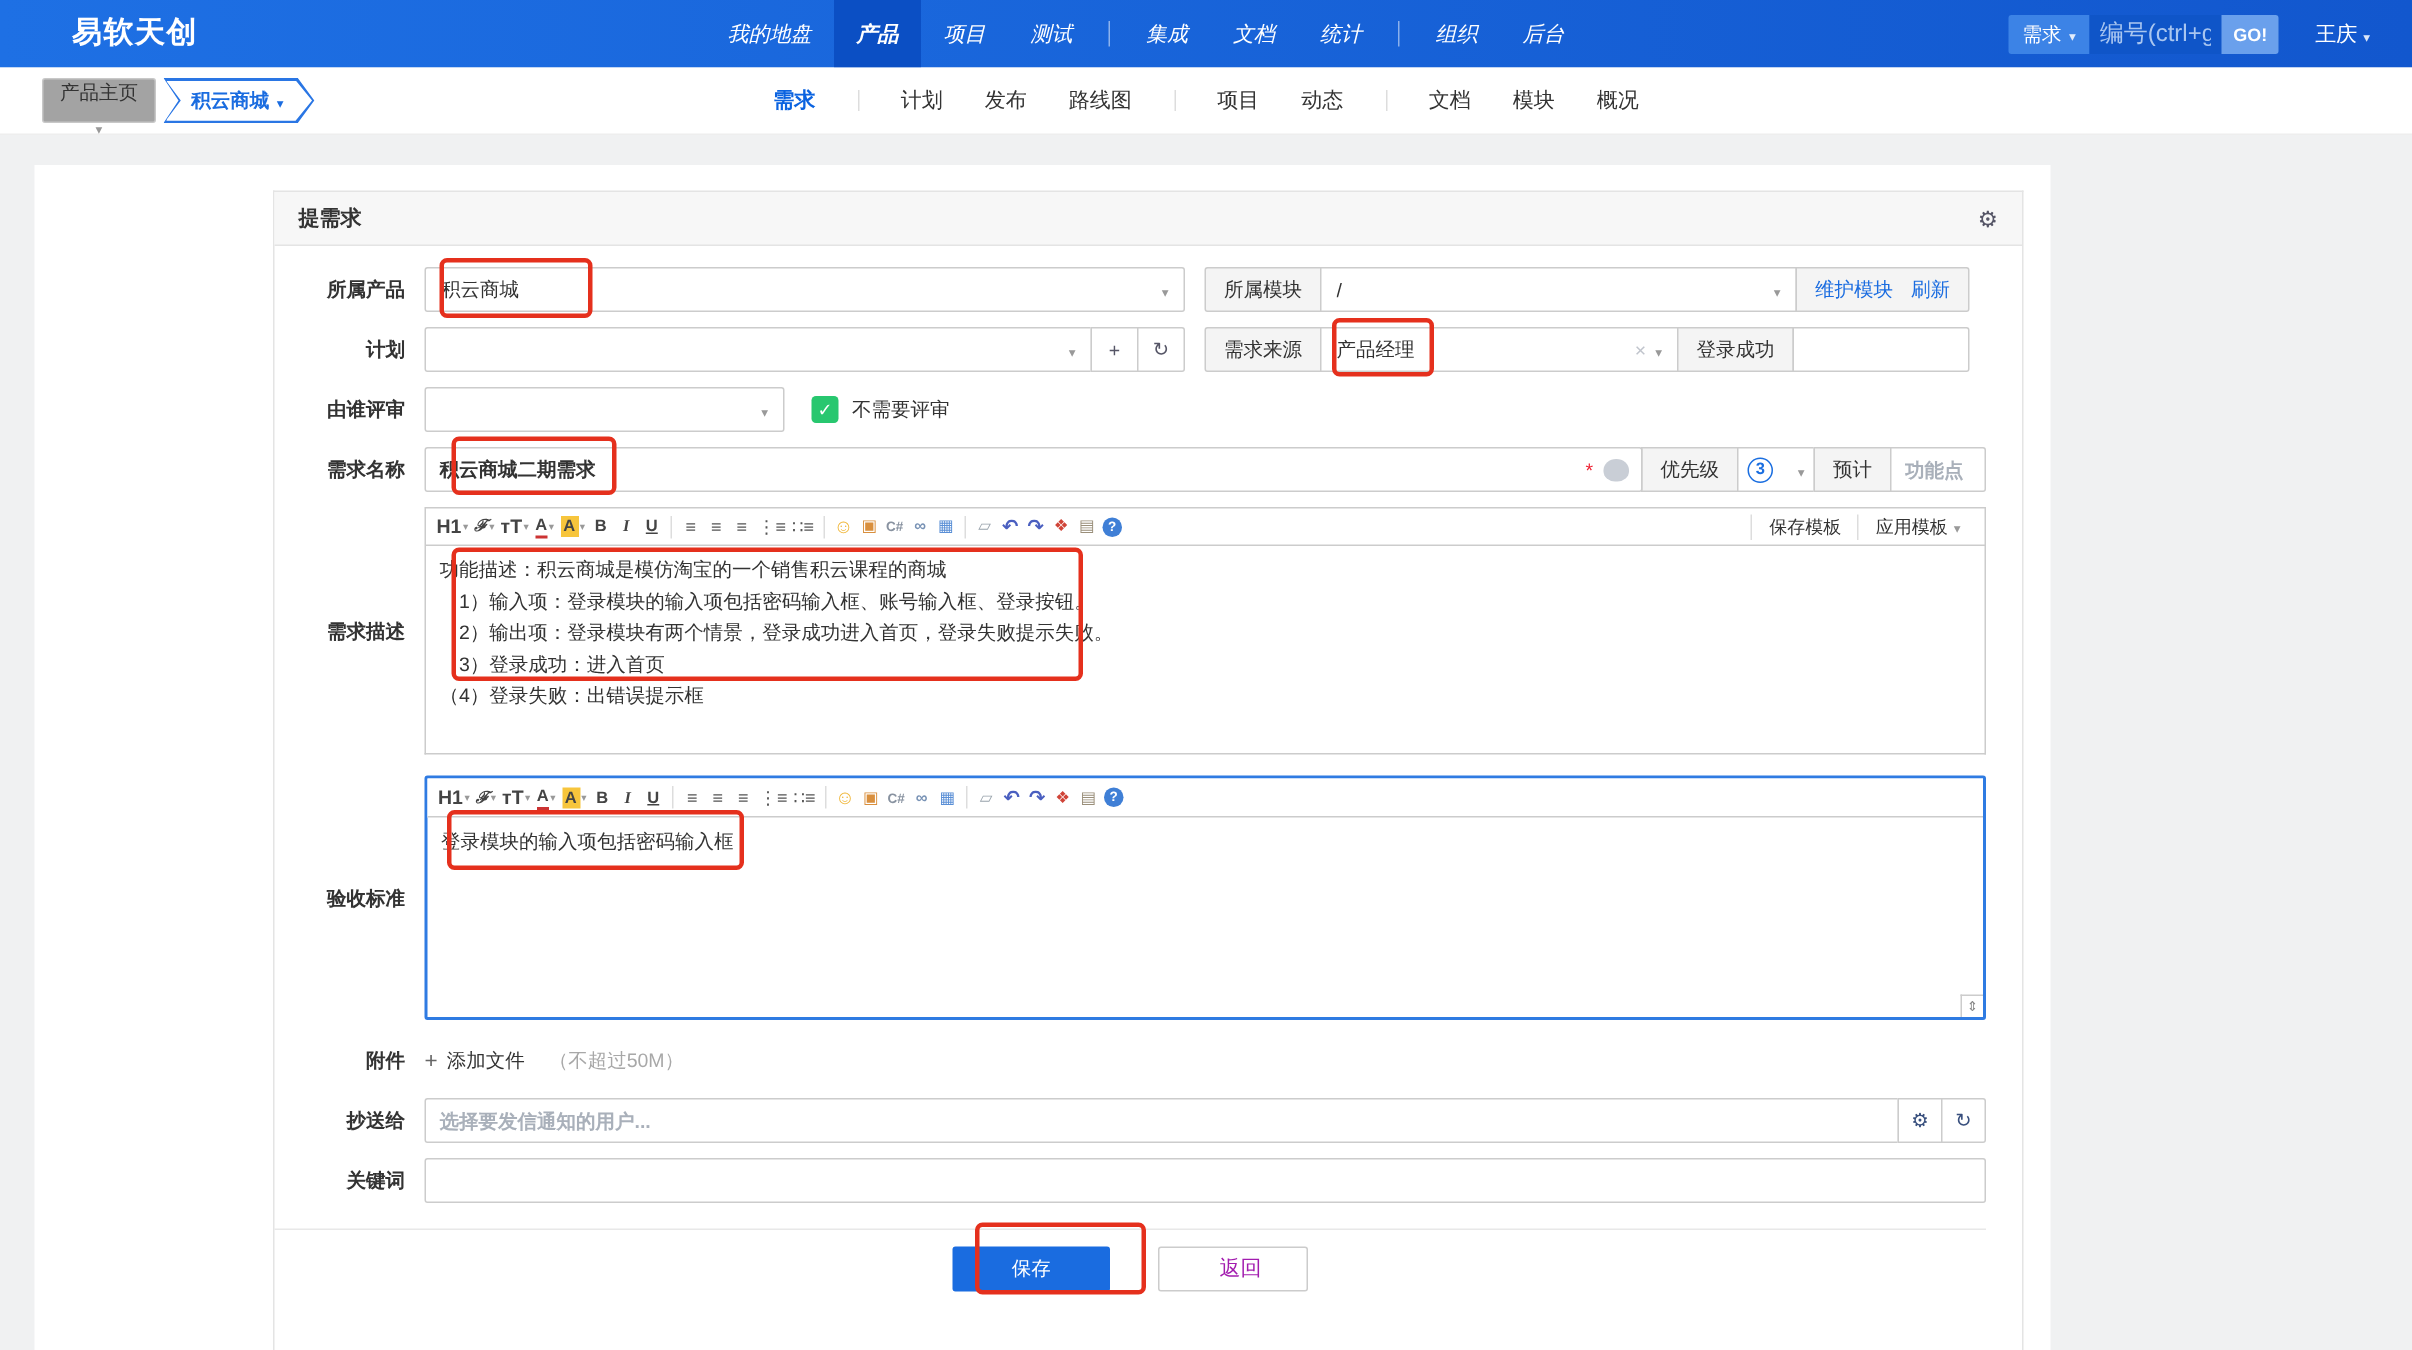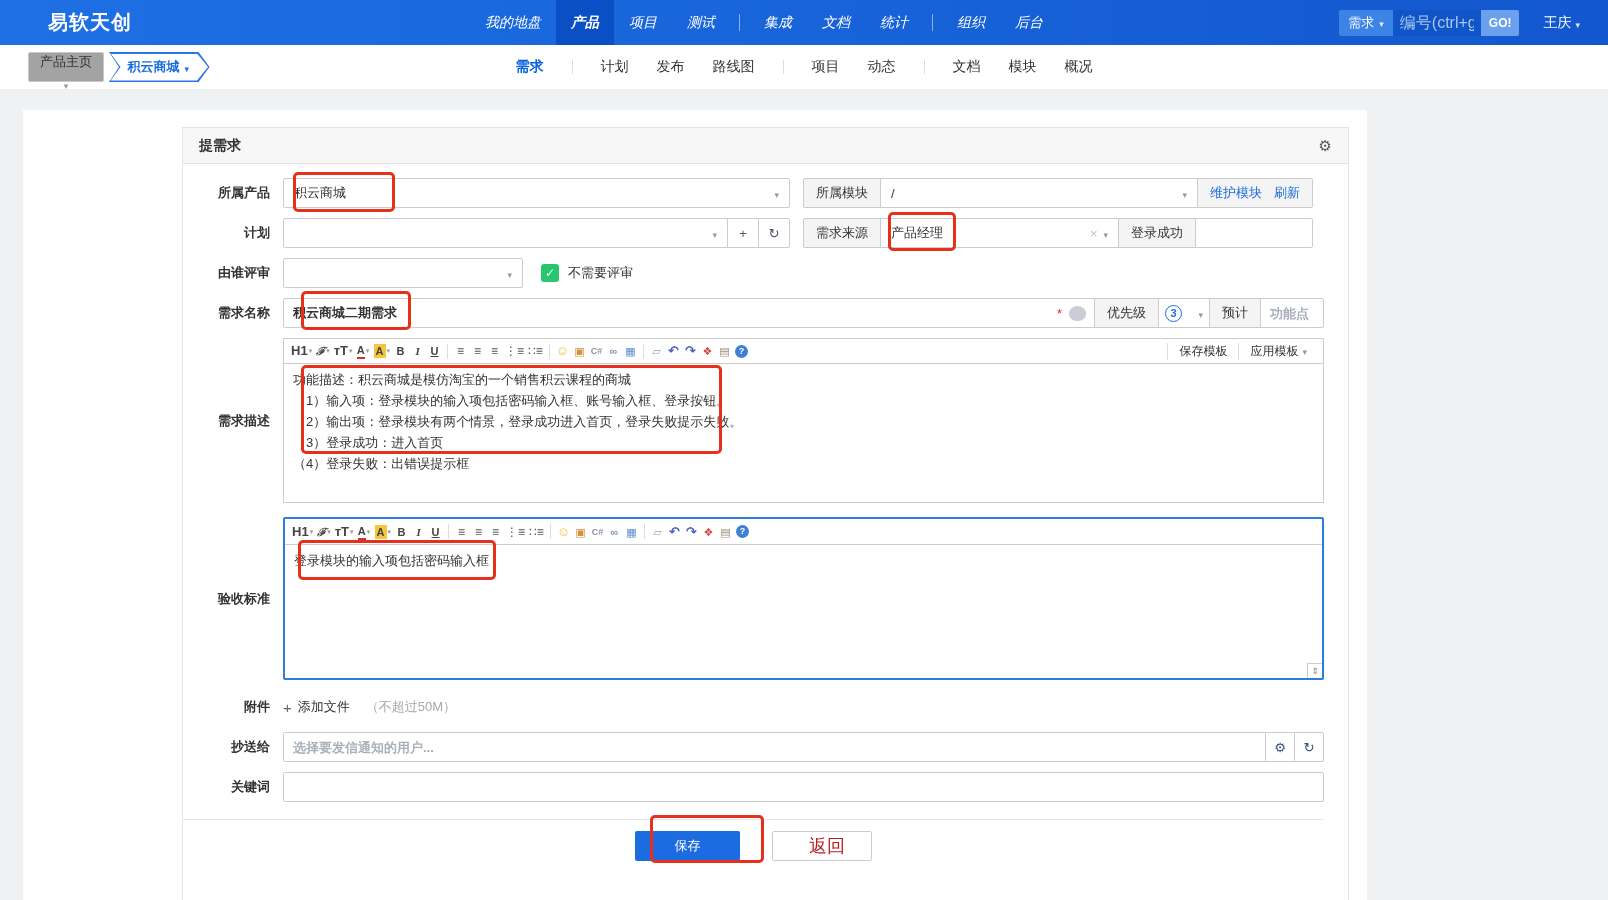--- a/index.html
+++ b/index.html
@@ -113,21 +113,21 @@
   
   .attach-row { display:flex; margin:16px 0 14px; }
   .attach-line { display:flex; align-items:center; gap:6px; height:22px; }
   .attach-plus { color:#666; font-size:15px; cursor:pointer; }
   .attach-add { color:#333; cursor:pointer; }
   .attach-hint { color:#a8a8a8; margin-left:10px; }
   .icon-btn { width:30px; height:30px; border:1px solid #ccc; background:#fff; display:flex; align-items:center; justify-content:center; color:#39507e; cursor:pointer; flex:none; }
   .form-footer { border-top:1px solid #e8e8e8; margin-top:17px; padding:4px 0 30px; text-align:center; }
   .btns { display:inline-flex; gap:32px; margin-top:7px; }
   .btn-primary { width:105px; height:30px; background:#1a6ce0; color:#fff; border:none; border-radius:2px; font-size:13px; cursor:pointer; }
-  .btn-default { width:100px; height:30px; background:#fff; border:1px solid #ccc; border-radius:2px; color:#b91c1c; font-size:18px; cursor:pointer;padding-left:16px; }
+  .btn-default { width:100px; height:30px; background:#fff; border:1px solid #ccc; border-radius:2px; color:#a21caf; font-size:14px; cursor:pointer;padding-left:16px; }
   
   .red-ann { position:absolute; border:3px solid #e5301d; border-radius:5px; z-index:20; pointer-events:none; }
   .ann-product { left:293px; top:172px; width:102px; height:40px; }
   .ann-source  { left:888px; top:212px; width:68px;  height:39px; }
   .ann-name    { left:301px; top:291px; width:110px; height:39px; }
   .ann-desc    { left:301px; top:365px; width:421px; height:89px; }
   .ann-accept  { left:298px; top:540px; width:198px; height:40px; }
   .ann-save    { left:650px; top:815px; width:114px; height:48px; }
 </style>
 </head>

